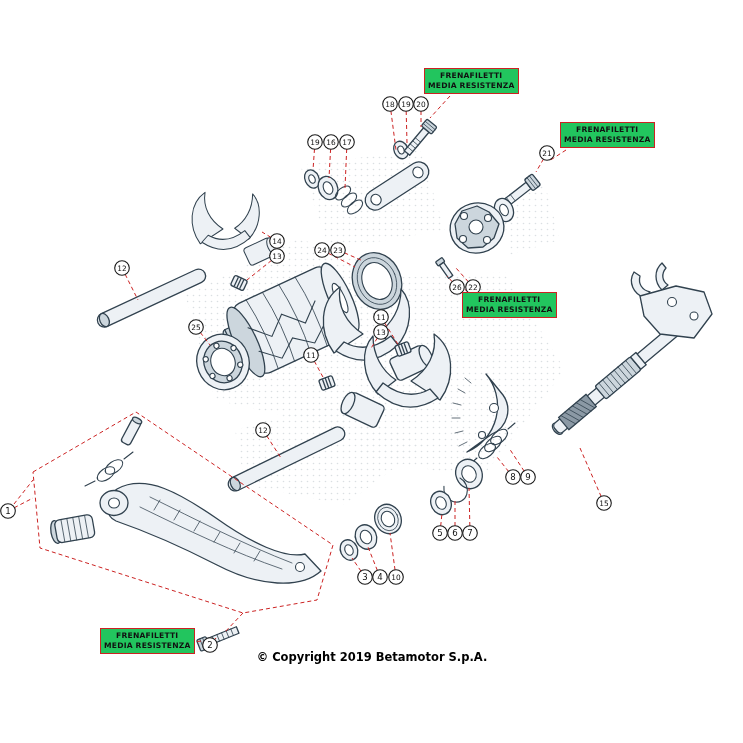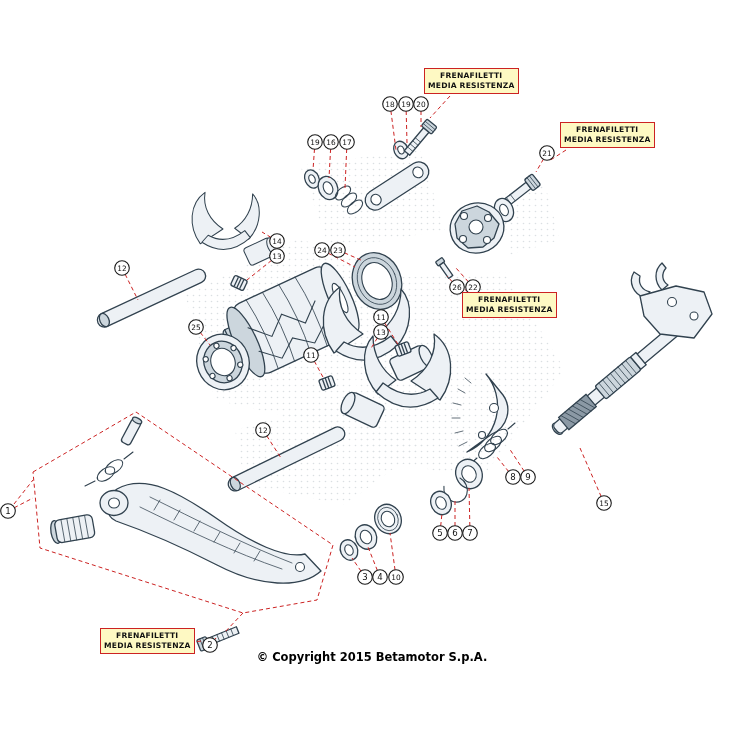--- a/index.html
+++ b/index.html
@@ -14,21 +14,21 @@
   .part-mid { fill:#ccd6dd; }
   .coil { fill:#8b99a5; }
   .hole { fill:#ffffff; stroke:#31424f; stroke-width:1.1; }
   .wire { fill:none; stroke:#31424f; stroke-width:1.1; stroke-linecap:round; }
   .thin { stroke-width:0.75; }
   
   .leader { stroke:#cc2222; stroke-width:1; stroke-dasharray:4 3; fill:none; }
   .callout-circle { fill:#ffffff; stroke:#1a1a1a; stroke-width:1.1; }
   .callout-num { font-family:"DejaVu Sans",sans-serif; font-size:8.6px; text-anchor:middle; fill:#111; }
   .note-box {
-    position:absolute; border:1.3px solid #cc2222; background:#fef9c3;
+    position:absolute; border:1.3px solid #cc2222; background:#22c55e;
     padding:2px 3px; text-align:center; z-index:3;
   }
   .note-line {
     font-size:7.6px; font-weight:bold; color:#111; letter-spacing:0.2px;
     line-height:1.3; white-space:nowrap;
   }
   .copyright {
     position:absolute; left:240px; top:650px; width:264px; text-align:center;
     font-size:11.5px; font-weight:bold; color:#000; z-index:3;
   }
@@ -455,21 +455,21 @@
         <circle cx="604" cy="503" r="7.3" class="callout-circle"></circle>
         <text x="604" y="506.1" class="callout-num" style="font-size:7.4px">15</text>
       </g>
       <line x1="210" y1="645" x2="216" y2="638" class="leader"></line>
       <g>
         <circle cx="210" cy="645" r="7.3" class="callout-circle"></circle>
         <text x="210" y="648.1" class="callout-num">2</text>
       </g>
     </svg>
 
-  <div class="copyright">© Copyright 2015 Betamotor S.p.A.</div>
+  <div class="copyright">© Copyright 2019 Betamotor S.p.A.</div>
 <div class="note-box" style="left: 424px; top: 68px; min-width: 88px;">
       <div class="note-line">FRENAFILETTI</div>
       <div class="note-line">MEDIA RESISTENZA</div>
     </div>
     <div class="note-box" style="left: 560px; top: 122px; min-width: 88px;">
       <div class="note-line">FRENAFILETTI</div>
       <div class="note-line">MEDIA RESISTENZA</div>
     </div>
     <div class="note-box" style="left: 462px; top: 292px; min-width: 88px;">
       <div class="note-line">FRENAFILETTI</div>

